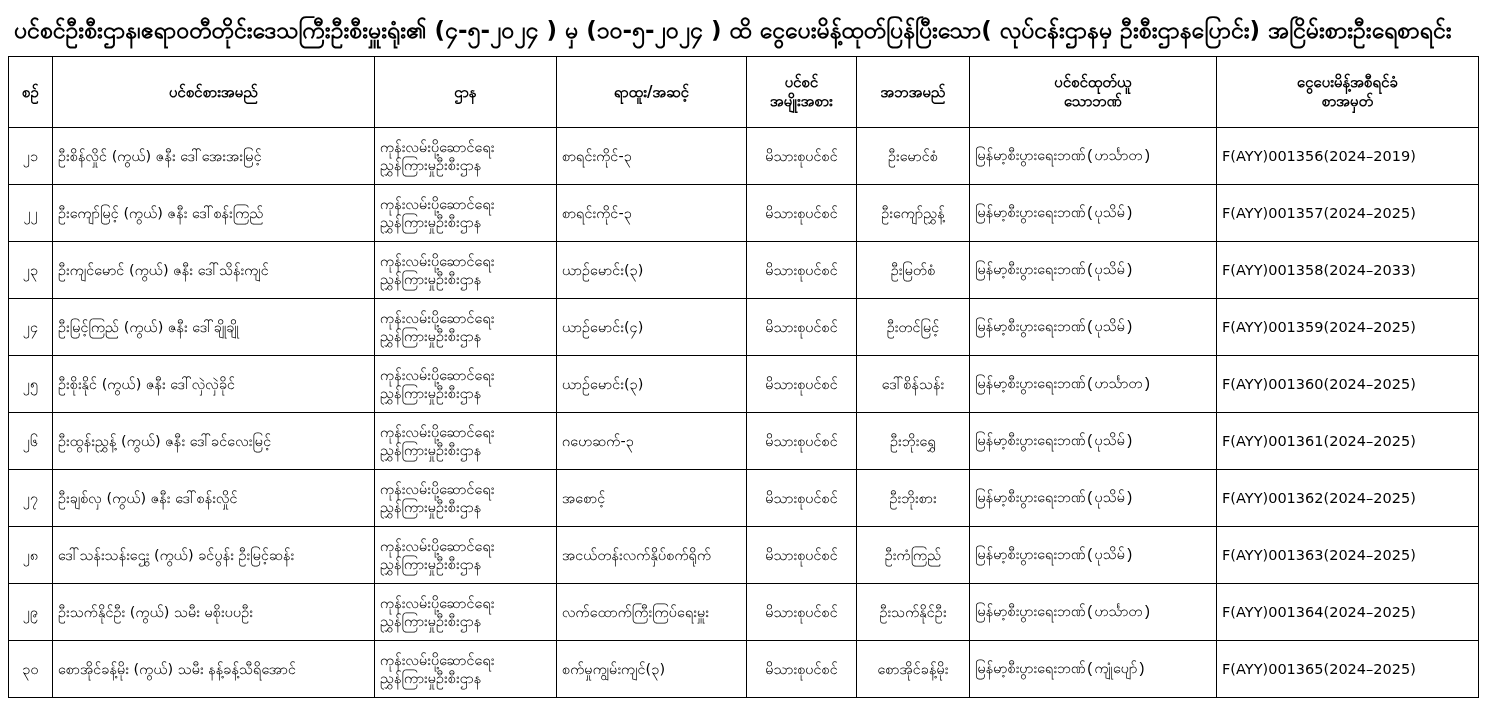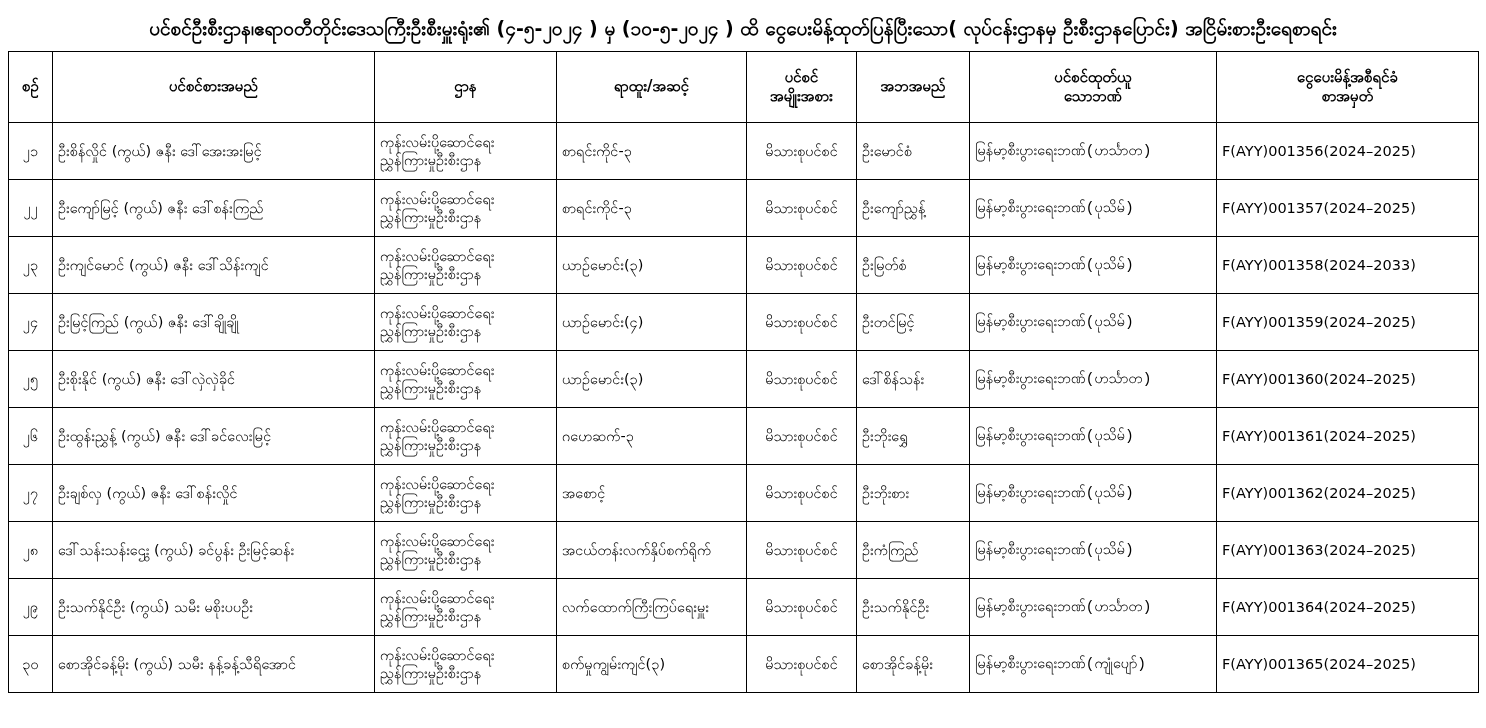--- a/index.html
+++ b/index.html
@@ -14,22 +14,22 @@
     color: #000000;
     overflow: hidden;
   }
   .page {
     width: 1486px;
     height: 728px;
     box-sizing: border-box;
     padding: 8px 8px 0 8px;
   }
   .doc-title {
-    text-align: center;
-    font-size: 19px;
+    text-align: left;
+    font-size: 23px;
     font-weight: bold;
     line-height: 1.3;
     padding: 8px 6px 10px 6px;
     letter-spacing: 0px;
   }
   table.grid {
     border-collapse: collapse;
     table-layout: fixed;
     width: 1470px;
     margin: 0 auto;
@@ -60,21 +60,21 @@
   col.c4 { width: 110px; }
   col.c5 { width: 113px; }
   col.c6 { width: 247px; }
   col.c7 { width: 262px; }
 
   .col-no       { text-align: center; margin-top: 32px; }
   .col-name     { text-align: left; margin-top: 36px; }
   .col-dept     { text-align: left; font-size: 14px; line-height: 1.3; }
   .col-rank     { text-align: left; }
   .col-type     { text-align: center; }
-  .col-father   { text-align: left; }
+  .col-father   { text-align: center; }
   .col-bank     { text-align: left; font-family: Liberation Mono, monospace; }
   .col-serial   { text-align: left; font-family: "DejaVu Sans", "Liberation Sans", sans-serif; }
 
   .hdr-stack { display: block; }
 </style>
 </head>
 <body>
 
 <div class="page">
 
@@ -127,21 +127,21 @@
         <td class="col-no">၂၁</td>
         <td class="col-name">ဦးစိန်လှိုင် (ကွယ်) ဇနီး ဒေါ်အေးအးမြင့်</td>
         <td class="col-dept">
           <span class="hdr-stack">ကုန်းလမ်းပို့ဆောင်ရေး</span>
           <span class="hdr-stack">ညွှန်ကြားမှုဦးစီးဌာန</span>
         </td>
         <td class="col-rank">စာရင်းကိုင်-၃</td>
         <td class="col-type">မိသားစုပင်စင်</td>
         <td class="col-father">ဦးမောင်စံ</td>
         <td class="col-bank">မြန်မာ့စီးပွားရေးဘဏ်(ဟင်္သာတ)</td>
-        <td class="col-serial">F(AYY)001356(2024–2025)</td>
+        <td class="col-serial">F(AYY)001356(2024–2019)</td>
       </tr>
       <tr>
         <td class="col-no">၂၂</td>
         <td class="col-name">ဦးကျော်မြင့် (ကွယ်) ဇနီး ဒေါ်စန်းကြည်</td>
         <td class="col-dept">
           <span class="hdr-stack">ကုန်းလမ်းပို့ဆောင်ရေး</span>
           <span class="hdr-stack">ညွှန်ကြားမှုဦးစီးဌာန</span>
         </td>
         <td class="col-rank">စာရင်းကိုင်-၃</td>
         <td class="col-type">မိသားစုပင်စင်</td>

